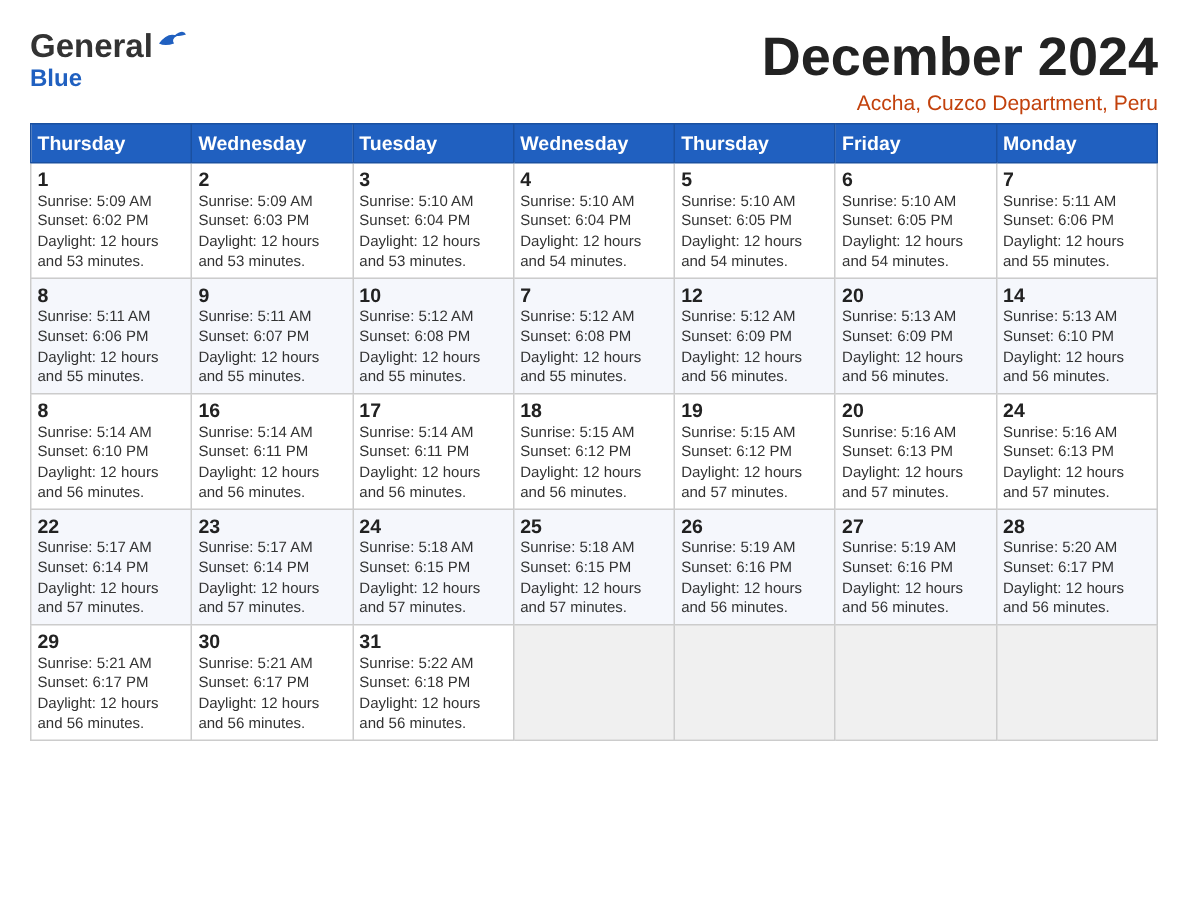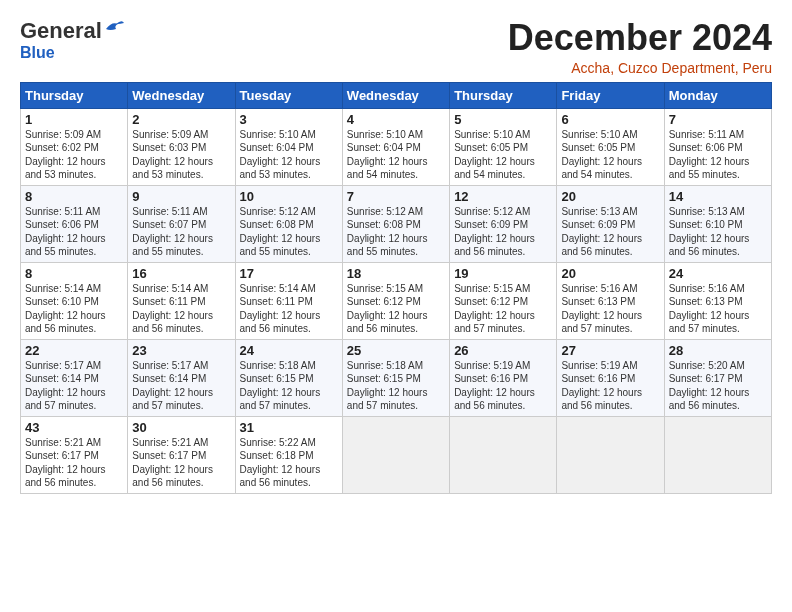--- a/index.html
+++ b/index.html
@@ -292,21 +292,21 @@
           </td>
           <td>
             <span class="day-num">28</span>
             <div class="cell-text" style="white-space: pre-line;">Sunrise: 5:20 AM
 Sunset: 6:17 PM
 Daylight: 12 hours and 56 minutes.</div>
           </td>
         </tr>
         <tr>
           <td>
-            <span class="day-num">43</span>
+            <span class="day-num">29</span>
             <div class="cell-text" style="white-space: pre-line;">Sunrise: 5:21 AM
 Sunset: 6:17 PM
 Daylight: 12 hours and 56 minutes.</div>
           </td>
           <td>
             <span class="day-num">30</span>
             <div class="cell-text" style="white-space: pre-line;">Sunrise: 5:21 AM
 Sunset: 6:17 PM
 Daylight: 12 hours and 56 minutes.</div>
           </td>

